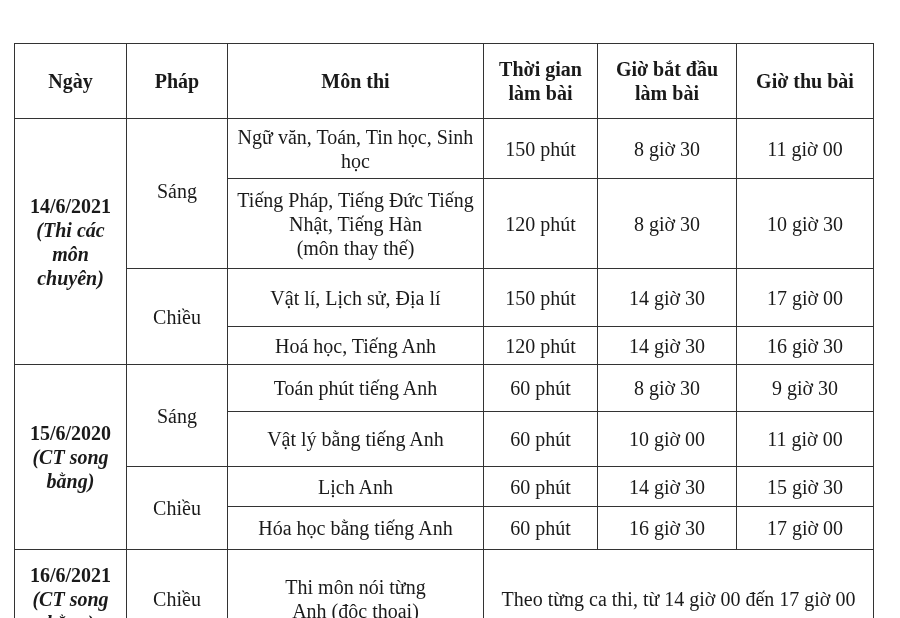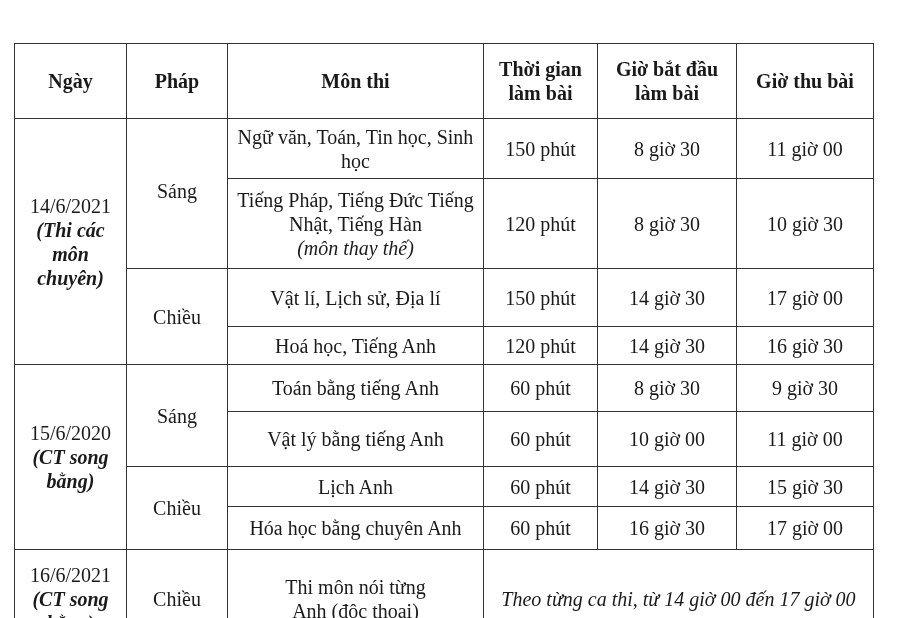--- a/index.html
+++ b/index.html
@@ -3,22 +3,22 @@
 <meta charset="utf-8">
 <style>
   html, body { margin:0; padding:0; background:#fff; }
   body { width:900px; height:618px; position:relative; overflow:hidden;
          font-family:"Liberation Serif","DejaVu Serif",serif; color:#1a1a1a; }
   table { position:absolute; left:14px; top:15px; border-collapse:collapse;
           width:859px; table-layout:fixed;margin-top:28px; }
   td, th { border:1.5px solid #333; text-align:center; vertical-align:middle;
            font-size:20px; line-height:24px; padding:0 4px; }
   th { font-weight:bold; font-size:20px; }
-  .it { font-style:italic; }
-  .date { font-weight:normal; }
+  .it { }
+  .date { font-weight:bold; }
   .sub { font-style:italic; font-weight:bold; }
 </style>
 </head>
 <body>
 
 <table>
   <colgroup>
     <col style="width:112px">
       <col style="width:101px">
       <col style="width:256px">
@@ -67,40 +67,40 @@
     <td>120 phút</td>
     <td>14 giờ 30</td>
     <td>16 giờ 30</td>
   </tr>
   <tr style="height:47px">
     <td rowspan="4">
       <div class="date">15/6/2020</div>
       <div class="sub" style="padding:0 6px">(CT song bằng)</div>
     </td>
     <td rowspan="2">Sáng</td>
-    <td>Toán bằng tiếng Anh</td>
+    <td>Toán phút tiếng Anh</td>
     <td>60 phút</td>
     <td>8 giờ 30</td>
     <td>9 giờ 30</td>
   </tr>
   <tr style="height:55px">
     <td>Vật lý bằng tiếng Anh</td>
     <td>60 phút</td>
     <td>10 giờ 00</td>
     <td>11 giờ 00</td>
   </tr>
   <tr style="height:40px">
     <td rowspan="2">Chiều</td>
     <td>Lịch Anh</td>
     <td>60 phút</td>
     <td>14 giờ 30</td>
     <td>15 giờ 30</td>
   </tr>
   <tr style="height:43px">
-    <td>Hóa học bằng chuyên Anh</td>
+    <td>Hóa học bằng tiếng Anh</td>
     <td>60 phút</td>
     <td>16 giờ 30</td>
     <td>17 giờ 00</td>
   </tr>
   <tr style="height:99px">
     <td>
       <div class="date">16/6/2021</div>
       <div class="sub" style="padding:0 6px">(CT song bằng)</div>
     </td>
     <td>Chiều</td>

